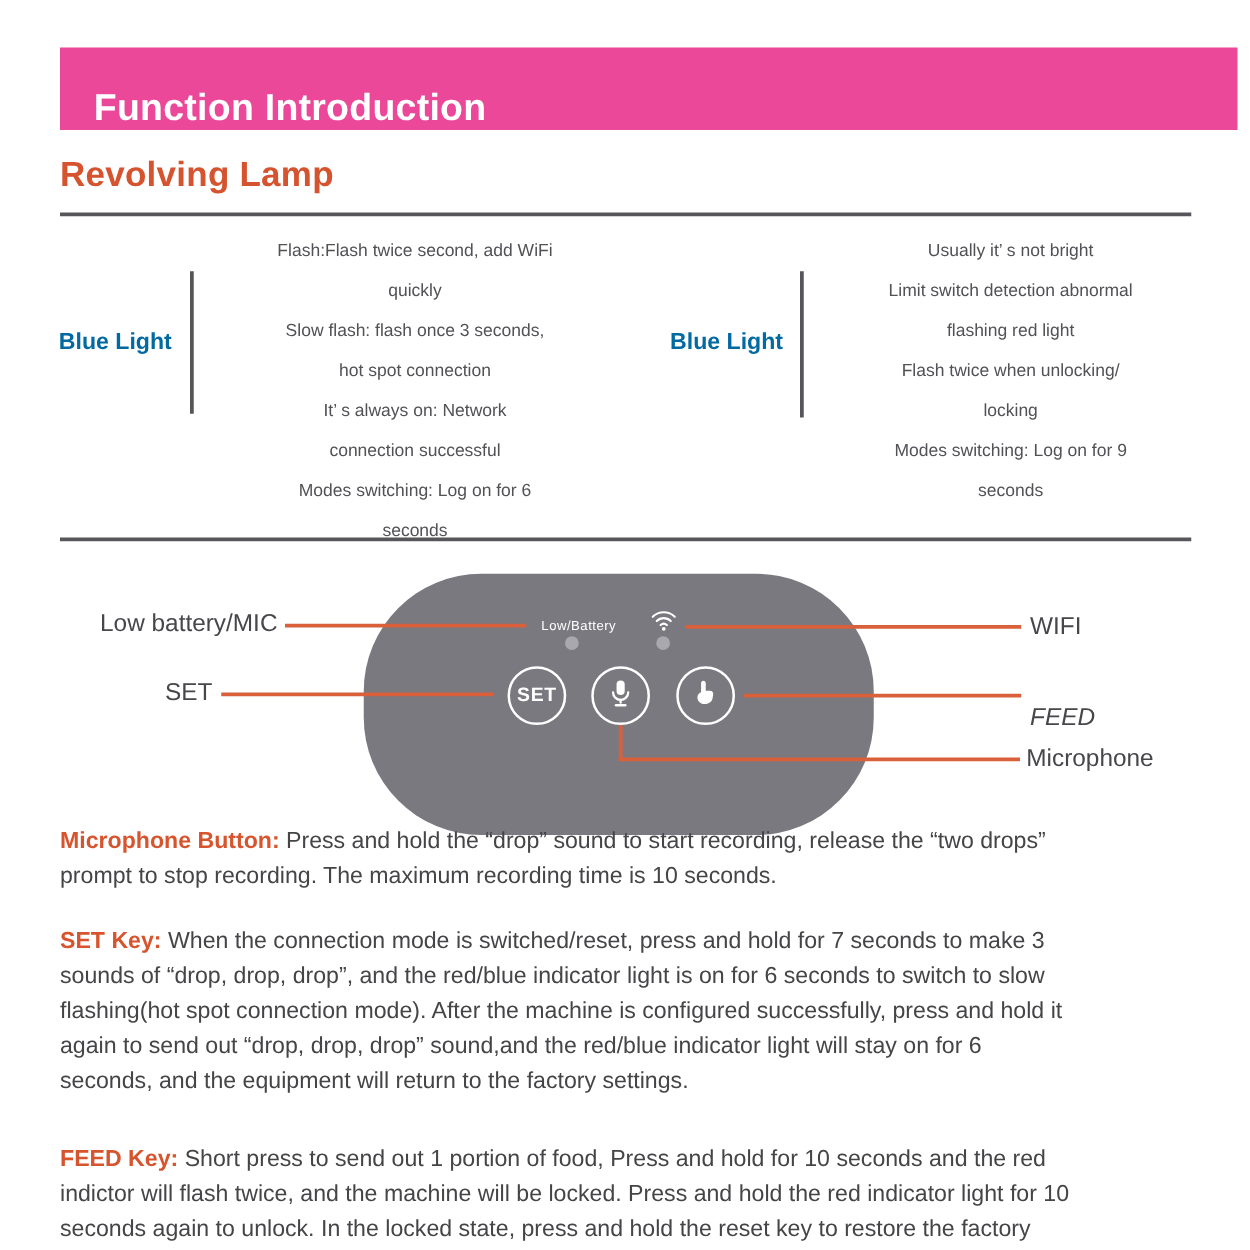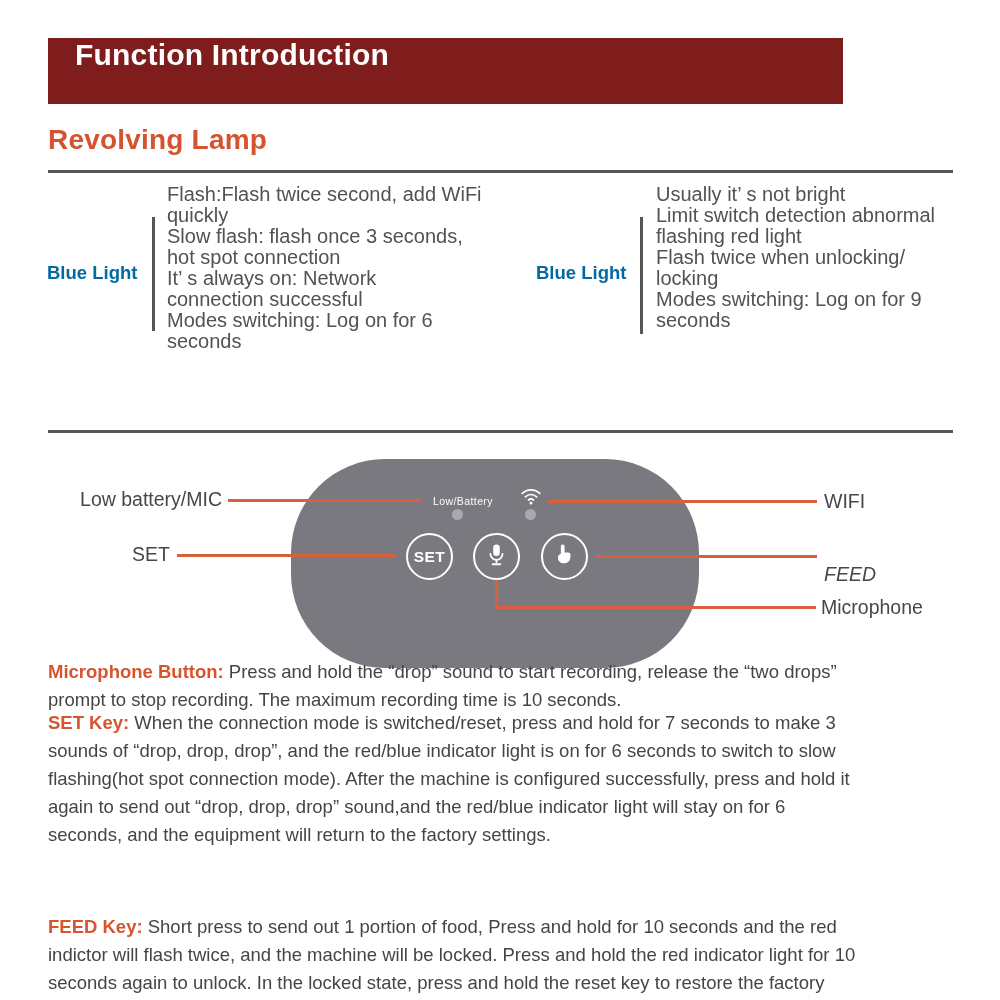--- a/index.html
+++ b/index.html
@@ -10,23 +10,23 @@
     height: 1000px;
     background: #ffffff;
     font-family: "Liberation Sans", sans-serif;
     color: #48484c;
     overflow: hidden;
   }
   .abs { position: absolute; }
 
   
   .banner {
-    left: 48px; top: 38px; width: 795px; height: 66px;
-    background: #7f1d1d;
-    display: flex; align-items: flex-start;
+    left: 48px; top: 38px; width: 942px; height: 66px;
+    background: #ec4899;
+    display: flex; align-items: flex-end;
   }
   .banner-title {
     margin-left: 27px;
     color: #ffffff;
     font-size: 30px;
     font-weight: bold;
     letter-spacing: 0.2px;
   }
 
   
@@ -47,24 +47,25 @@
     font-size: 18.5px;
     font-weight: bold;
     color: #0369a1;
     white-space: nowrap;
   }
   .vbar {
     width: 3px;
     background: #55555a;
   }
   .lamp-text {
-    font-size: 20px;
-    line-height: 21px;
+    font-size: 14px;
+    line-height: 32px;
     color: #515156;
     white-space: pre-line;
+    text-align: center;
   }
 
   
   .panel {
     left: 291px; top: 459px; width: 408px; height: 209px;
     background: #7a7980;
     border-radius: 94px;
   }
   .panel-small-label {
     position: absolute;
@@ -202,21 +203,21 @@
   <div class="abs callout-label" style="right:830px; top:543px;">SET</div>
   <div class="abs callout-label" style="left:824px; top:490px;">WIFI</div>
   <div class="abs callout-label" style="left:824px; top:563px;font-style:italic;">FEED</div>
   <div class="abs callout-label" style="left:821px; top:596px;">Microphone</div>
 
   <p class="abs para" style="top:658px;">
     <span class="lead">Microphone Button:</span><span class="ptext"> Press and hold the “drop” sound to start recording, release the “two drops”
 prompt to stop recording. The maximum recording time is 10 seconds.</span>
   </p>
 
-  <p class="abs para" style="top:709px;">
+  <p class="abs para" style="top:738px;">
     <span class="lead">SET Key:</span><span class="ptext"> When the connection mode is switched/reset, press and hold for 7 seconds to make 3
 sounds of “drop, drop, drop”, and the red/blue indicator light is on for 6 seconds to switch to slow
 flashing(hot spot connection mode). After the machine is configured successfully, press and hold it
 again to send out “drop, drop, drop” sound,and the red/blue indicator light will stay on for 6
 seconds, and the equipment will return to the factory settings.</span>
   </p>
 
   <p class="abs para" style="top:913px;">
     <span class="lead">FEED Key:</span><span class="ptext"> Short press to send out 1 portion of food, Press and hold for 10 seconds and the red
 indictor will flash twice, and the machine will be locked. Press and hold the red indicator light for 10

